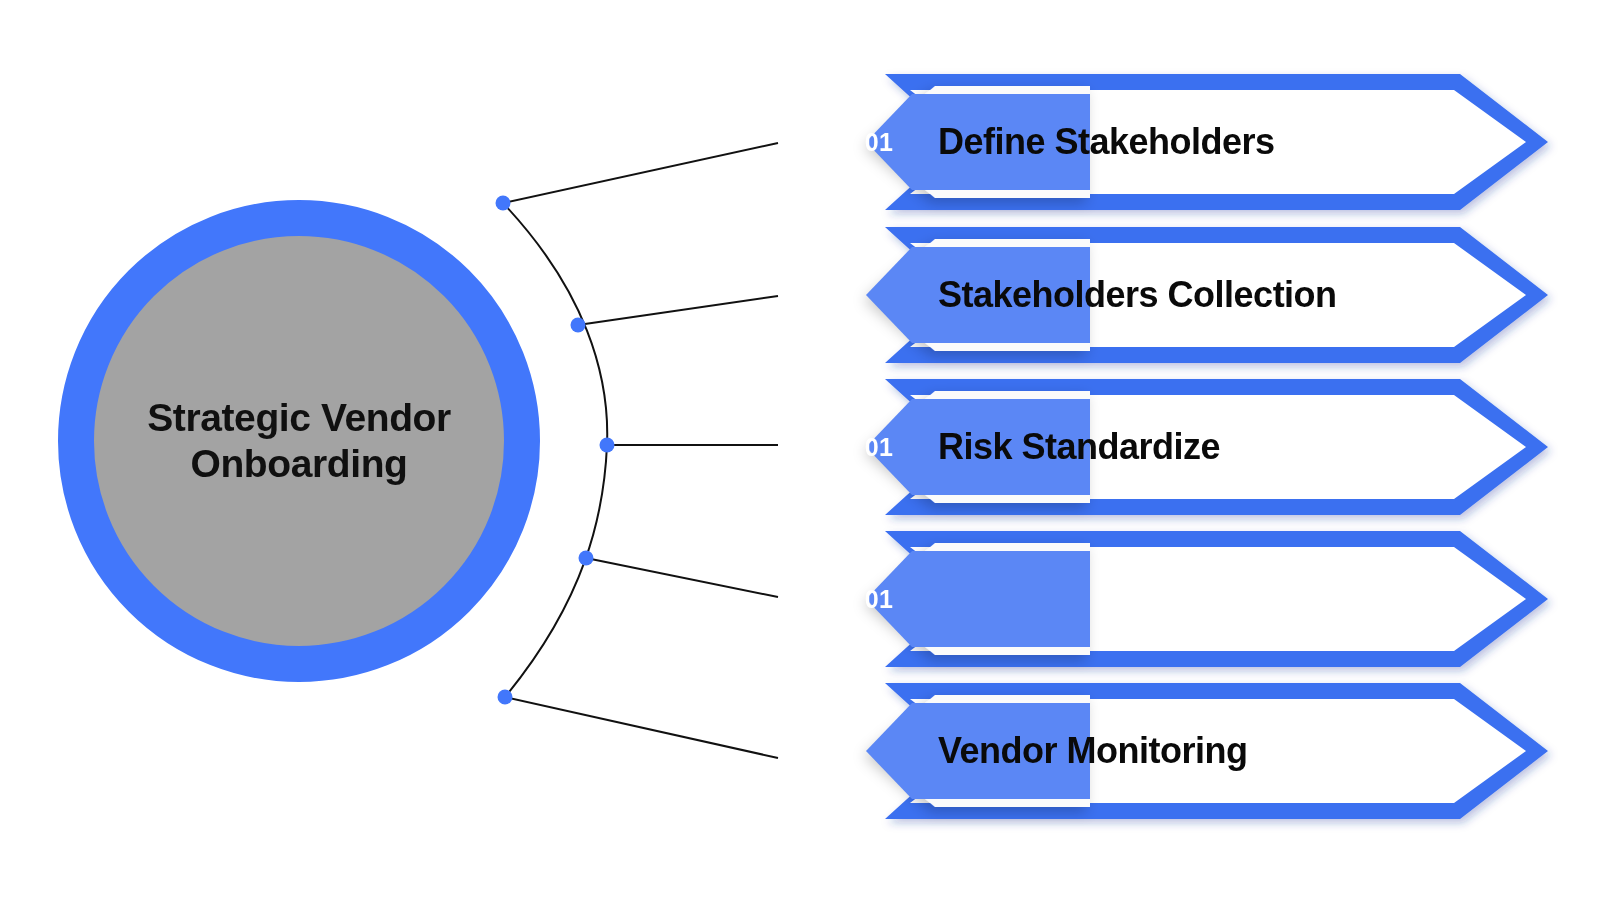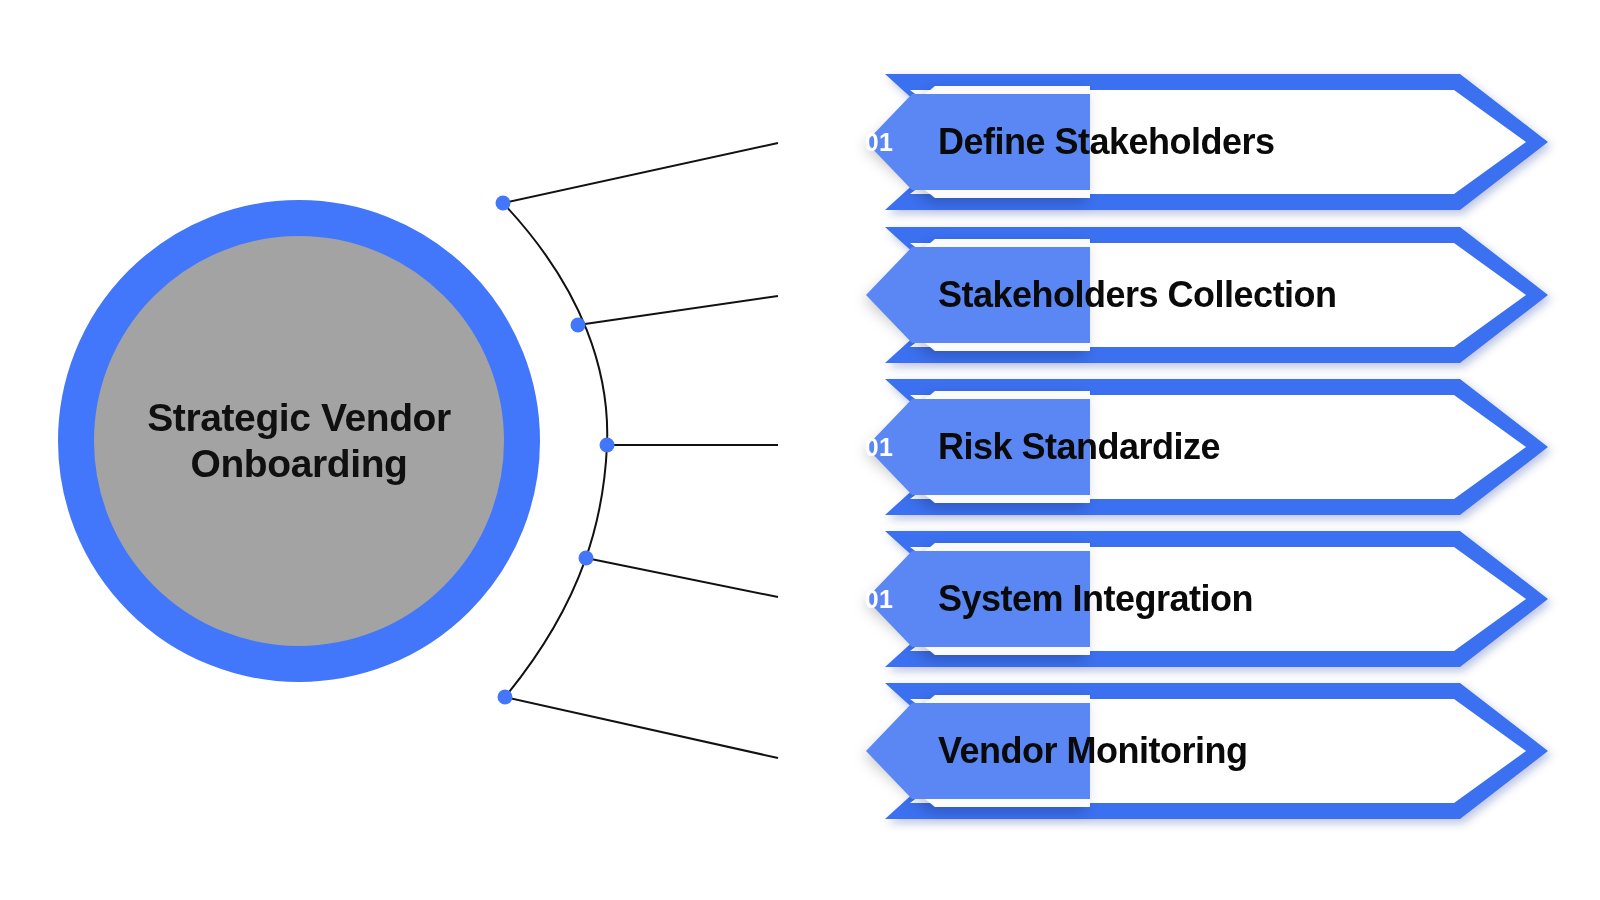--- a/index.html
+++ b/index.html
@@ -189,21 +189,20 @@
           <filter id="shb-st3" x="-40%" y="-60%" width="200%" height="250%">
             <feDropShadow dx="3" dy="4" stdDeviation="4" flood-color="#1a3a9e" flood-opacity="0.30"></feDropShadow>
           </filter>
         </defs>
         <path d="M 125 2 L 700 2 L 788 70 L 700 138 L 125 138 L 200 70 Z" fill="#3b6ff0" filter="url(#shb-st3)"></path>
         <path d="M 150 18 L 694 18 L 766 70 L 694 122 L 150 122 L 218 70 Z" fill="#ffffff"></path>
         <path d="M 175 14 L 330 14 L 330 126 L 175 126 L 108 70 Z" fill="#fbfbfb" filter="url(#sh-st3)"></path>
         <path d="M 152 22 L 330 22 L 330 118 L 152 118 L 106 70 Z" fill="#5b87f5"></path>
       </svg>
       <div class="step-num">01</div>
-      <div class="step-label">System Integration</div>
     </div>
   <div class="step" id="step-5" style="top:681px">
       <svg class="step-svg" viewBox="0 0 790 140">
         <defs>
           <filter id="sh-st4" x="-40%" y="-60%" width="200%" height="250%">
             <feDropShadow dx="-4" dy="5" stdDeviation="7" flood-color="#000000" flood-opacity="0.22"></feDropShadow>
           </filter>
           <filter id="shb-st4" x="-40%" y="-60%" width="200%" height="250%">
             <feDropShadow dx="3" dy="4" stdDeviation="4" flood-color="#1a3a9e" flood-opacity="0.30"></feDropShadow>
           </filter>

